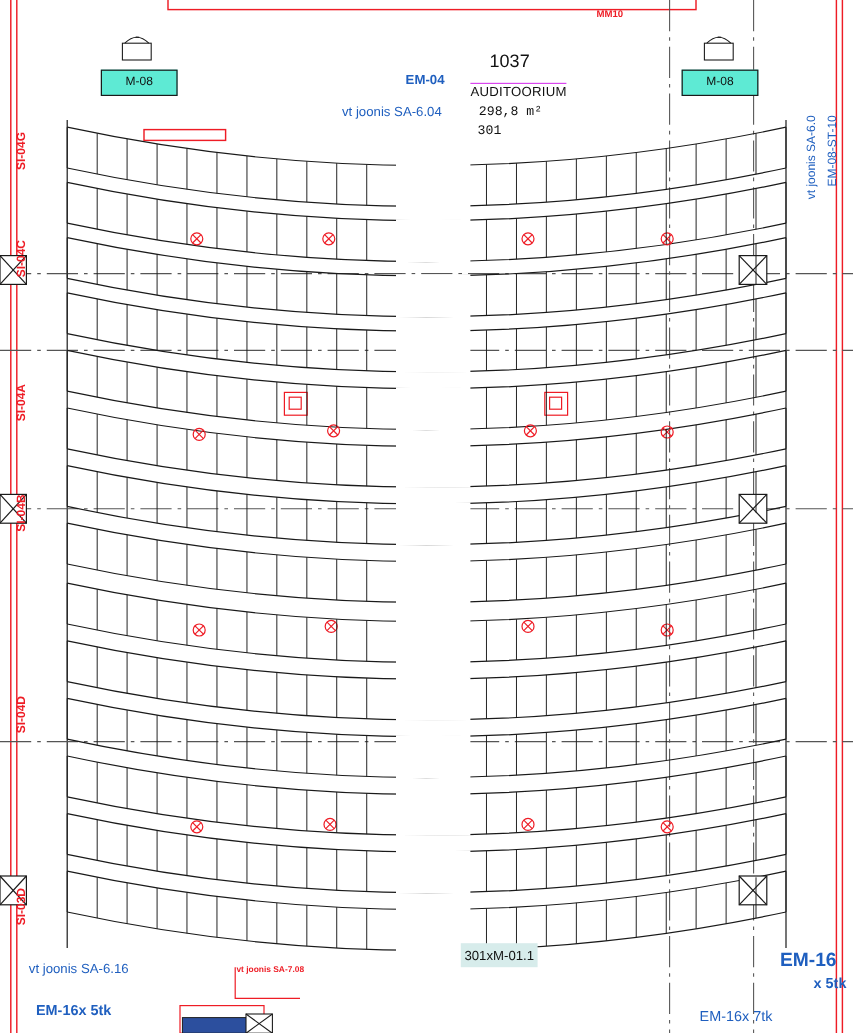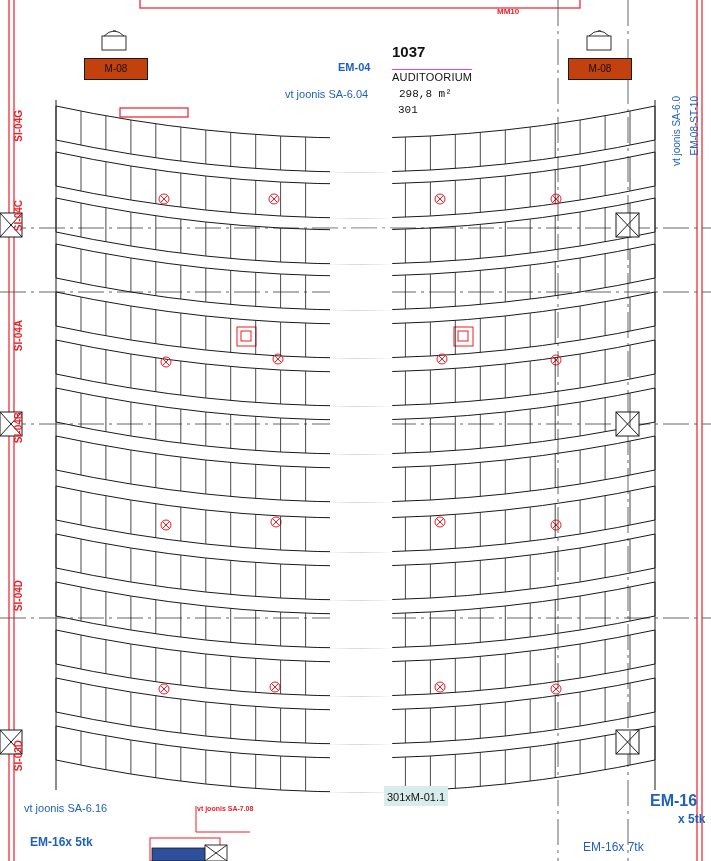--- a/index.html
+++ b/index.html
@@ -4,22 +4,22 @@
 <style>
   html,body{margin:0;padding:0;background:#ffffff;}
   body{font-family:"Liberation Sans",sans-serif;}
   #sheet{position:relative;width:711px;height:861px;overflow:hidden;background:#fff;}
   svg.layer{position:absolute;left:0;top:0;width:711px;height:861px;}
   .lbl{position:absolute;white-space:nowrap;line-height:1;}
   .red{color:#ee1c25;}
   .blue{color:#1f5fbf;}
   .dark{color:#111;font-family:Liberation Mono, monospace;}
   .vert{transform-origin:left top;}
-  .bx{position:absolute;border:1px solid #1a1a1a;background:#c2410c;}
-  .roomnum{font-weight:bold;font-size:15px;color:#111;}
+  .bx{position:absolute;border:1px solid #1a1a1a;background:#5eead4;}
+  .roomnum{font-weight:normal;font-size:15px;color:#111;margin-left:16px;}
   .roomname{font-size:11px;color:#111;letter-spacing:.2px;}
   .tiny{font-size:8px;}
   .xtiny{font-size:7px;}
 </style>
 </head>
 <body>
 
 <div id="sheet">
 
   <svg class="layer" viewBox="0 0 711 861">

